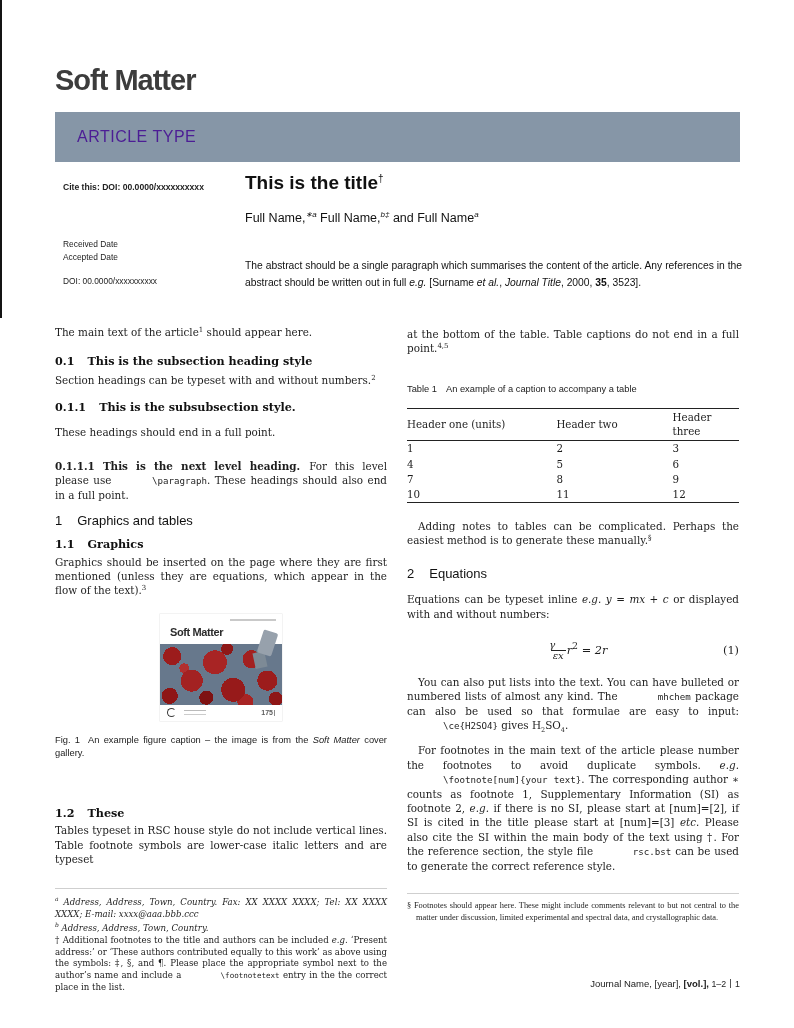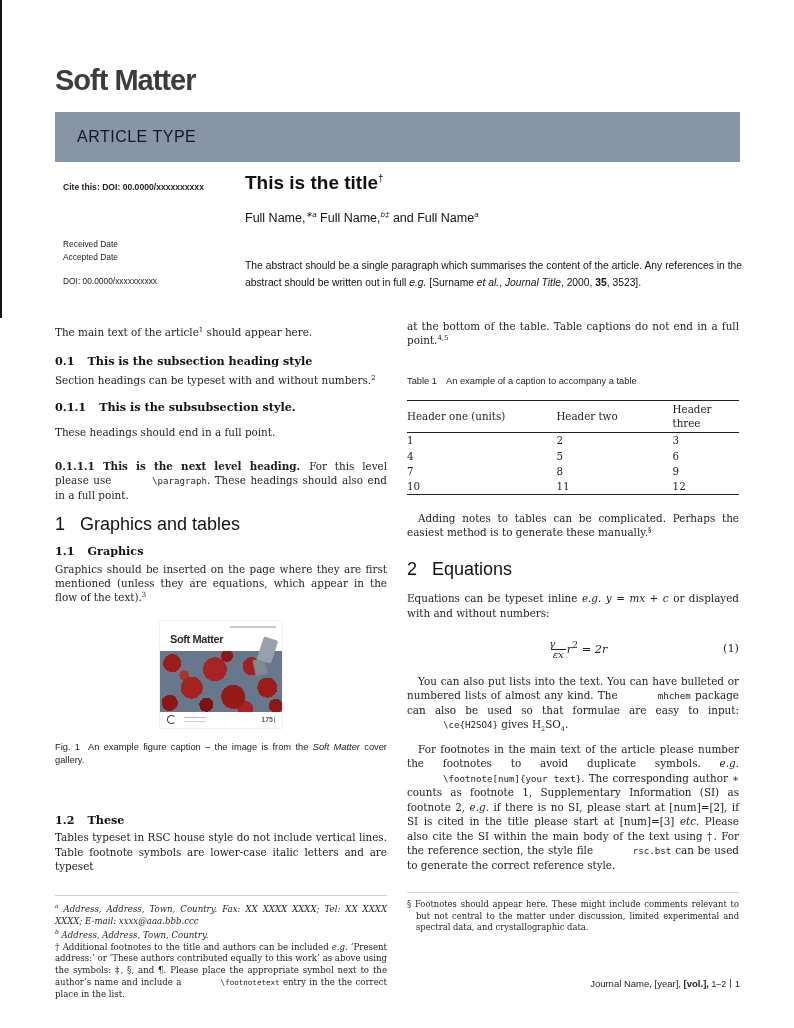--- a/index.html
+++ b/index.html
@@ -9,46 +9,46 @@
   .mono{font-family:"DejaVu Sans Mono",monospace;font-size:0.88em;margin-left:36px;}
   .it{font-style:italic;}
   .bf{font-weight:bold;}
   .edge-line{position:absolute;left:0;top:0;width:2px;height:318px;background:#141414;}
 
   
   .logo{position:absolute;left:55px;top:64px;font-family:"Liberation Sans",sans-serif;
         font-weight:bold;font-size:29px;letter-spacing:-1px;color:#3c3c3c;}
   .banner{position:absolute;left:55px;top:112px;width:685px;height:50px;background:#8696a7;
           display:flex;align-items:center;}
-  .banner span{color:#0f172a;font-size:16px;letter-spacing:0.5px;padding-left:22px;}
+  .banner span{color:#4c1d95;font-size:16px;letter-spacing:0.5px;padding-left:22px;}
   .meta{position:absolute;left:63px;font-family:"Liberation Sans",sans-serif;color:#222;}
   #cite{top:182px;font-size:8.6px;font-weight:bold;}
   #received{top:239px;font-size:8.4px;}
   #accepted{top:252px;font-size:8.4px;}
   #doi{top:276px;font-size:8.4px;}
 
   .titleblock{position:absolute;left:245px;top:172px;width:495px;}
   .article-title{font-family:"Liberation Sans",sans-serif;font-weight:bold;font-size:19px;color:#111;}
   .article-title sup{font-size:10px;font-weight:normal;}
   .authors{font-family:"Liberation Sans",sans-serif;font-size:12.5px;margin-top:16px;color:#111;}
   .authors sup{font-size:8px;font-style:italic;}
   .abstract{position:absolute;left:245px;top:258px;width:497px;font-family:"Liberation Sans",sans-serif;
             font-size:10.3px;line-height:1.62;text-align:justify;color:#111;}
 
   
   .col{position:absolute;width:332px;font-size:10.4px;line-height:1.38;text-align:justify;}
   #col-left{left:55px;top:325px;}
-  #col-right{left:407px;top:319px;}
+  #col-right{left:407px;top:327px;}
   .col p{margin:0;}
   sup.fn{font-size:7px;line-height:0;}
   .indent{text-indent:11px;}
 
   .h-serif{font-weight:bold;font-size:11.2px;color:#111;text-align:left;}
   .h-serif .num{margin-right:13px;}
-  .h-sans{font-family:"Liberation Sans",sans-serif;font-size:18px;color:#111;text-align:left;}
+  .h-sans{font-family:"Liberation Sans",sans-serif;font-size:13px;color:#111;text-align:left;}
   .h-sans .num{margin-right:15px;}
   .runin{font-weight:bold;margin-right:9px;}
 
   #h01{margin:6px 0 3px;}
   #h011{margin:13px 0 9px;}
   #p3{margin-bottom:20px;}
   #sec1{margin:10px 0 7px;}
   #h11{margin:0 0 2px;}
   #h12{margin:46px 0 2px;}
   #figcap{margin-top:13px;font-family:"Liberation Sans",sans-serif;font-size:9.3px;line-height:1.4;color:#222;}
@@ -108,21 +108,21 @@
   #eq2{margin-top:18px;}
   .eq .label{position:absolute;right:0;top:50%;transform:translateY(-50%);font-style:normal;}
   .frac{display:inline-block;vertical-align:middle;font-size:10px;line-height:1.05;margin-right:1px;}
   .frac .top,.frac .bot{display:block;text-align:center;padding:0 2px;font-style:italic;}
   .frac .bot{border-top:0.9px solid #222;margin-left:12px;}
   #p10{margin-top:13px;}
   #p11{margin-top:8px;}
   sub{font-size:0.62em;}
 
   #rfnrule{border-top:1px solid #cfcfcf;margin-top:20px;padding-top:6px;}
-  .rfnote{font-size:8.4px;line-height:1.4;padding-left:9px;text-indent:-9px;text-align:justify;}
+  .rfnote{font-size:8.4px;line-height:1.4;padding-left:9px;text-indent:-9px;text-align:justify;font-family:Liberation Serif, serif;}
 
   .footer{position:absolute;left:407px;top:978px;width:333px;text-align:right;
           font-family:"Liberation Sans",sans-serif;font-size:9.5px;color:#222;}
   .footer .vol{font-weight:bold;}
   .footer .pages{font-size:8.8px;}
   .footer .bar{display:inline-block;width:1px;height:9px;background:#555;margin:0 4px;vertical-align:-1px;}
 </style>
 </head>
 <body>
 

